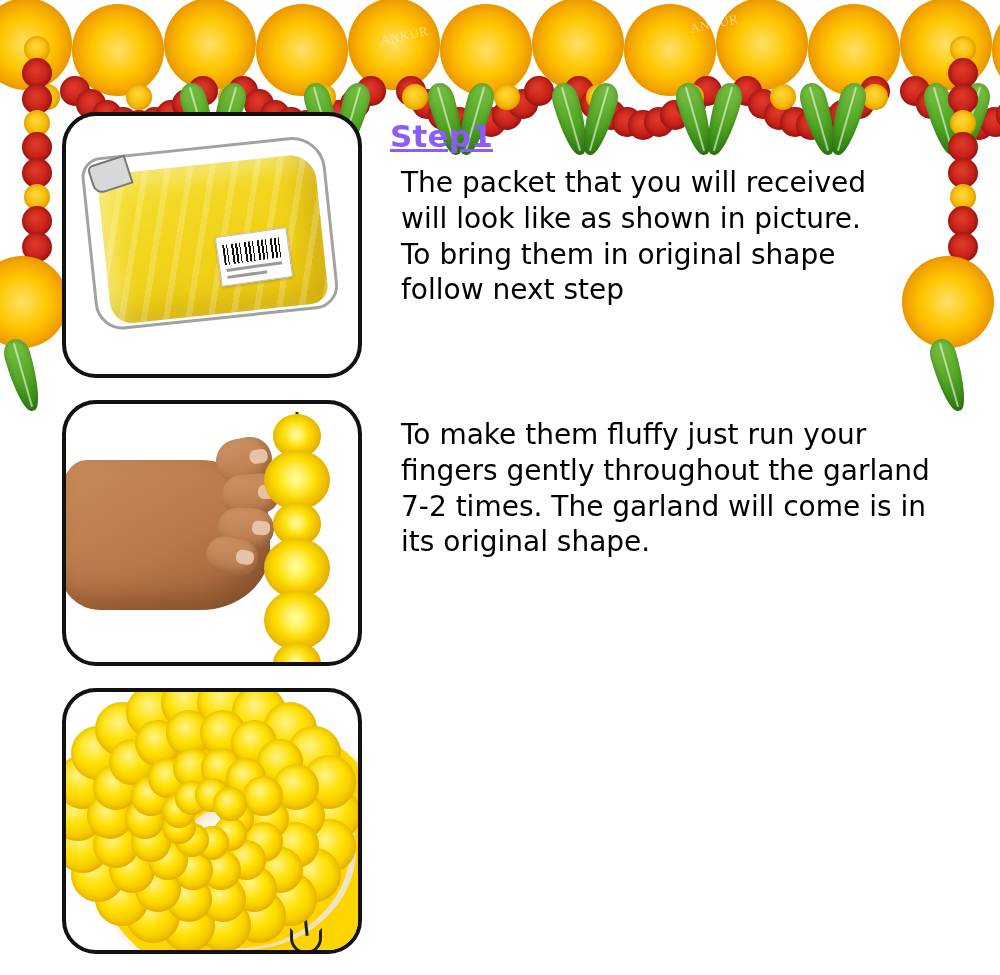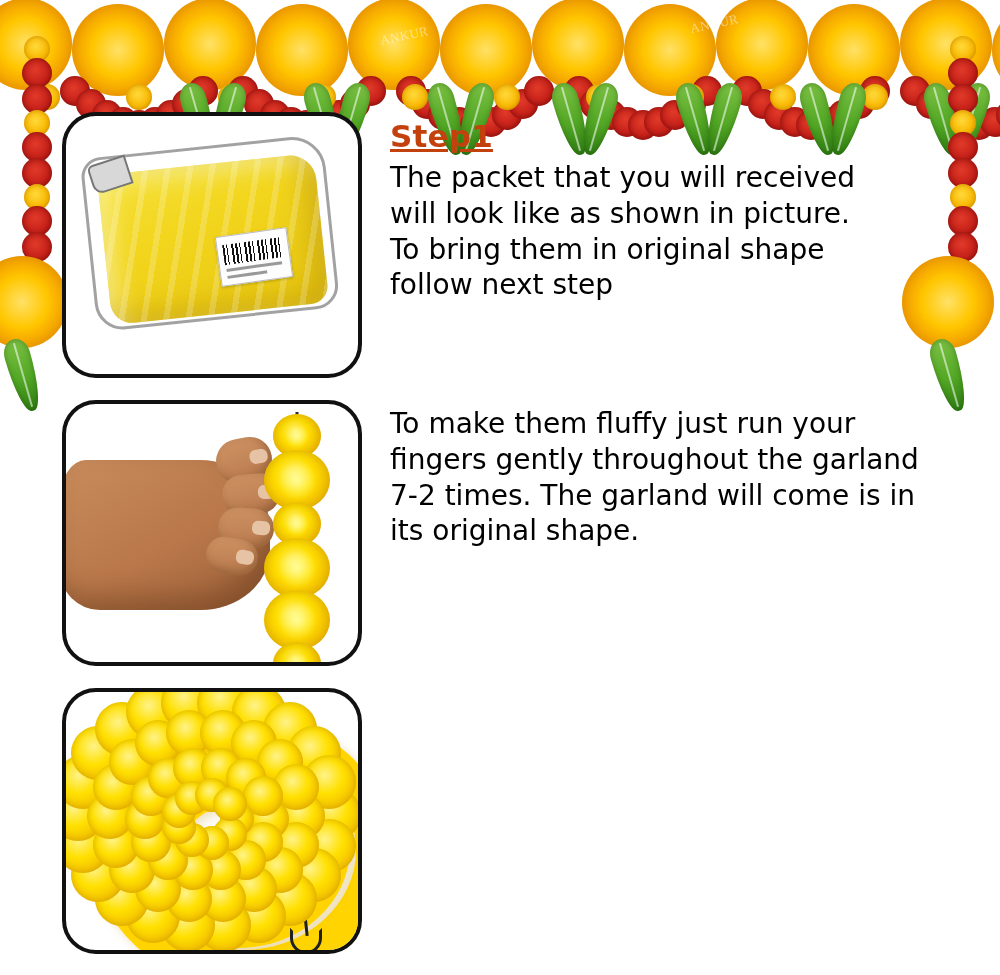--- a/index.html
+++ b/index.html
@@ -118,30 +118,30 @@
     overflow: hidden;
   }
   .step-text {
     padding-left: 28px;
     padding-top: 6px;
     flex: 1 1 auto;
   }
   .step-title {
     font-size: 31px;
     font-weight: bold;
-    color: #c2410c;
+    color: #8b5cf6;
     text-decoration: underline;
     margin: 0 0 6px 0;
     letter-spacing: .2px;
   }
   .step-body {
     font-size: 28px;
     line-height: 1.28;
     color: #000;
-    margin: 0;
+    margin: 11px;
     max-width: 560px;
     white-space: pre-line;
   }
 
   
   .packet {
     position: absolute;
     left: 38px; top: 48px;
     width: 218px; height: 150px;
     background: linear-gradient(160deg, #f6e23c 0%, #f2d51d 40%, #e9c70f 100%);

